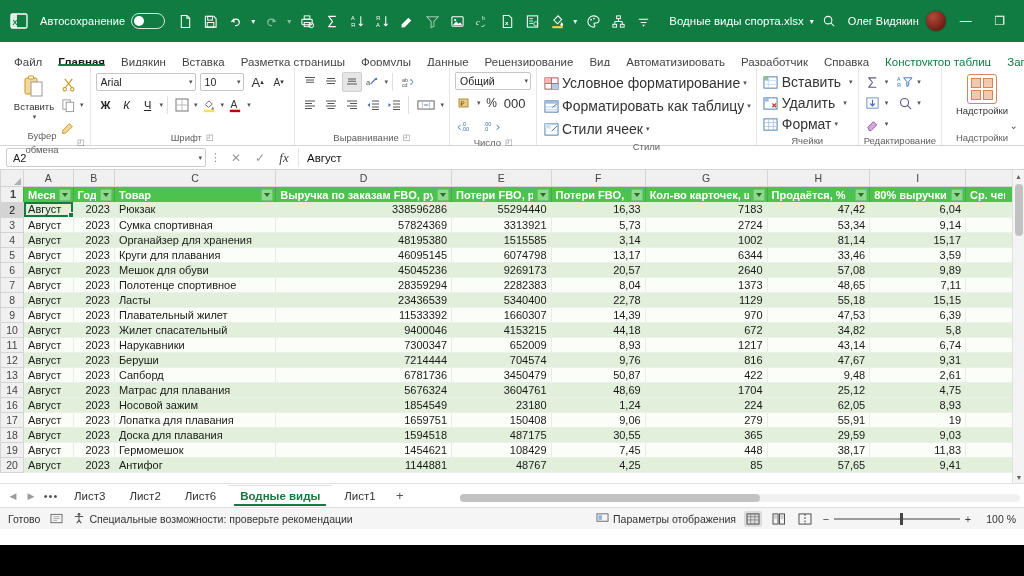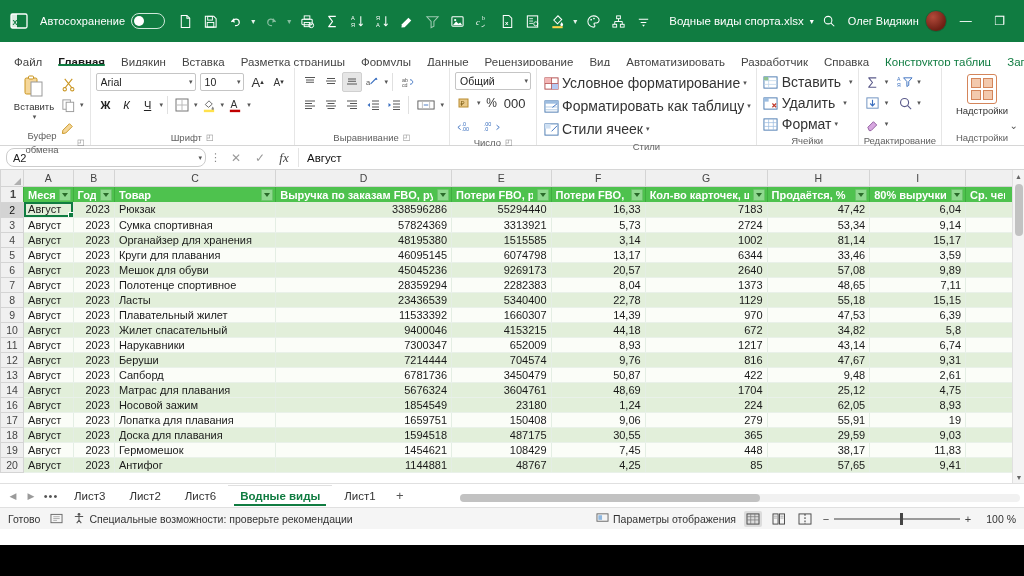--- a/index.html
+++ b/index.html
@@ -112,21 +112,21 @@
   }
   .addin-tile i{background:#f3c9ad;border:1px solid #d4855a;display:block}
   .ribbon-collapse{position:absolute;right:6px;bottom:14px;font-size:10px;color:#555}
 
   
   .fbar{
     height:24px;background:#fff;display:flex;align-items:center;
     padding:1px 6px;gap:4px;border-bottom:1px solid #d6d6d6;
   }
   .namebox{
-    width:200px;height:19px;border:1px solid #ccc;background:#fff;border-radius:8px;
+    width:200px;height:19px;border:1px solid #ccc;background:#fff;border-radius:2px;
     display:flex;align-items:center;padding:0 3px 0 6px;font-size:11px;
   }
   .namebox .nv{flex:1}
   .fb-dots{width:12px;text-align:center;color:#888;font-size:11px;letter-spacing:1px}
   .fb-ic{width:20px;height:20px;display:flex;align-items:center;justify-content:center;color:#9a9a9a;font-size:12px}
   .fb-fx{font-style:italic;font-family:"Liberation Serif",serif;font-size:13px;color:#444}
   .fb-input{flex:1;height:19px;display:flex;align-items:center;padding-left:8px;font-size:11.5px;color:#111;border-left:1px solid #e4e4e4;}
 
   
   .gridwrap{position:relative;background:#fff;height:313px;overflow:hidden}

